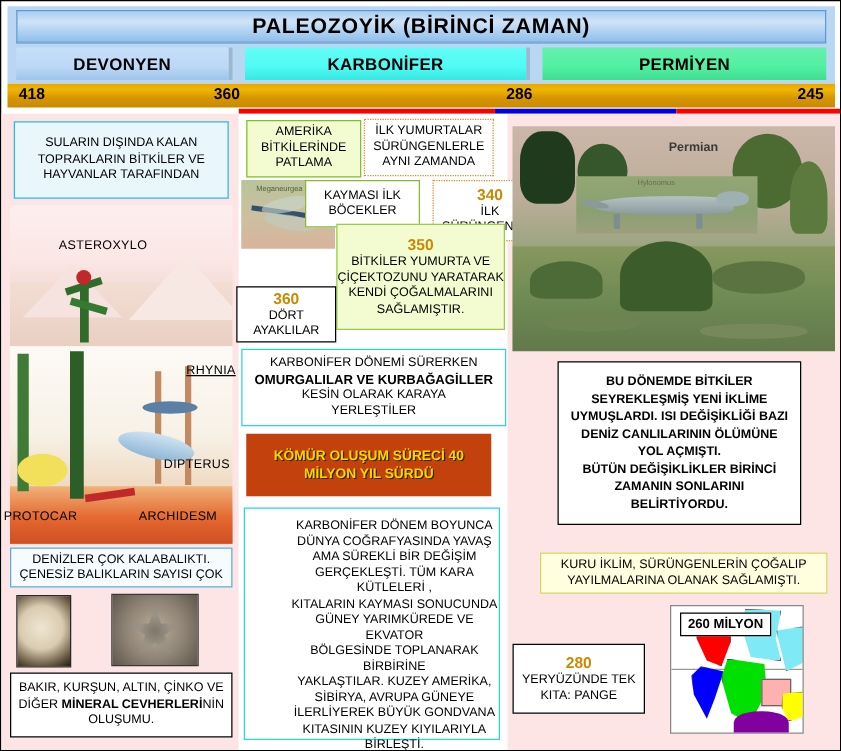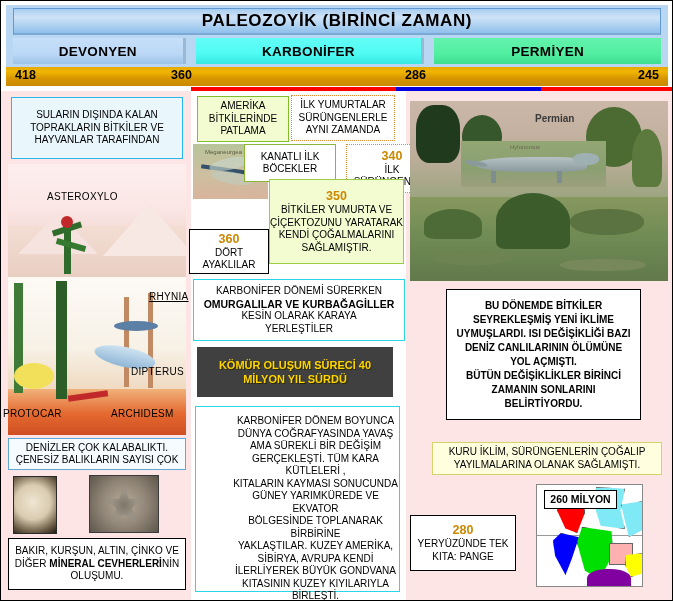--- a/index.html
+++ b/index.html
@@ -82,21 +82,21 @@
   }
   .sea-scene{
     background:
       linear-gradient(to bottom,#fdfaf6 0%,#f7f1e6 45%,#efd9c0 72%,#e8713a 88%,#d9522a 100%);
   }
   .permian-scene{
     background:
       linear-gradient(to bottom,#cbb7a8 0%,#bfae9c 30%,#9aa47e 55%,#8a9a6e 80%,#7e8f62 100%);
   }
   .coal{
-    background:#404040;
+    background:#c2410c;
   }
   .coal-txt{
     color:#ffd400;font-weight:bold;font-size:11px;line-height:14px;
     text-align:center;width:100%;
     text-shadow:1px 1px 0 #2a2a00;
   }
   .fossil-a{background:radial-gradient(circle at 45% 45%,#efe6d2 0%,#d9cbb0 45%,#6a5c45 78%,#211c14 100%);}
   .fossil-b{background:radial-gradient(circle at 50% 50%,#b9ac9a 0%,#8d8274 55%,#5d564b 100%);}
   .map-pic{background:#ffffff;}
 
@@ -203,21 +203,21 @@
   </div>
 
   <div class="pic" style="left:192px;top:143px;width:75px;height:55px;background:linear-gradient(to bottom,#b8c49a,#cdbfa0 55%,#d8b49c);">
     <div style="position:absolute;left:8px;top:24px;width:54px;height:4px;background:#34506a;transform:rotate(8deg);"></div>
     <div style="position:absolute;left:16px;top:14px;width:40px;height:12px;border-radius:50%;background:rgba(200,215,205,.62);transform:rotate(-12deg);"></div>
     <div style="position:absolute;left:18px;top:28px;width:42px;height:12px;border-radius:50%;background:rgba(190,205,195,.55);transform:rotate(10deg);"></div>
   </div>
   <span class="lbl-dragon" style="left:204px;top:148px;">Meganeurgea</span>
 
   <div class="box" style="left:243px;top:143px;width:92px;height:38px;background:#ffffff;border:1.5px solid #8ab833;">
-    <span class="ln">KANATLI İLK</span>
+    <span class="ln">KAYMASI İLK</span>
     <span class="ln">BÖCEKLER</span>
   </div>
 
   <div class="box" style="left:345px;top:143px;width:92px;height:49px;background:#ffffff;border:1px dotted #e08a2a;">
     <span class="ln yr">340</span>
     <span class="ln">İLK</span>
     <span class="ln">SÜRÜNGENLER</span>
   </div>
 
   <div class="box" style="left:268px;top:178px;width:135px;height:85px;background:#f3fbd0;border:1px solid #9ccb45;">
@@ -250,21 +250,21 @@
 
   <div class="box" style="left:194px;top:405px;width:205px;height:186px;background:#ffffff;border:1px solid #29d6e8;justify-content:flex-start;padding-top:8px;padding-left:36px;">
     <span class="ln">KARBONİFER DÖNEM BOYUNCA</span>
     <span class="ln">DÜNYA COĞRAFYASINDA YAVAŞ</span>
     <span class="ln">AMA SÜREKLİ  BİR DEĞİŞİM</span>
     <span class="ln">GERÇEKLEŞTİ. TÜM KARA KÜTLELERİ ,</span>
     <span class="ln">KITALARIN KAYMASI SONUCUNDA</span>
     <span class="ln">GÜNEY YARIMKÜREDE  VE EKVATOR</span>
     <span class="ln">BÖLGESİNDE  TOPLANARAK BİRBİRİNE</span>
     <span class="ln">YAKLAŞTILAR.  KUZEY AMERİKA,</span>
-    <span class="ln">SİBİRYA, AVRUPA KENDİ</span>
+    <span class="ln">SİBİRYA, AVRUPA GÜNEYE</span>
     <span class="ln">İLERLİYEREK BÜYÜK GONDVANA</span>
     <span class="ln">KITASININ KUZEY KIYILARIYLA</span>
     <span class="ln">BİRLEŞTİ.</span>
   </div>
 
   <div class="pic permian-scene" style="left:409px;top:100px;width:258px;height:180px;">
     <div style="position:absolute;left:0;top:96px;width:258px;height:84px;background:linear-gradient(to bottom,#87985f,#6f8a54 50%,#62794b);"></div>
     <div style="position:absolute;left:6px;top:4px;width:44px;height:58px;background:#1f3a1c;border-radius:40% 40% 30% 30%;"></div>
     <div style="position:absolute;left:52px;top:14px;width:40px;height:44px;background:#36562c;border-radius:50%;"></div>
     <div style="position:absolute;left:176px;top:6px;width:56px;height:60px;background:#4b6b33;border-radius:50%;"></div>

